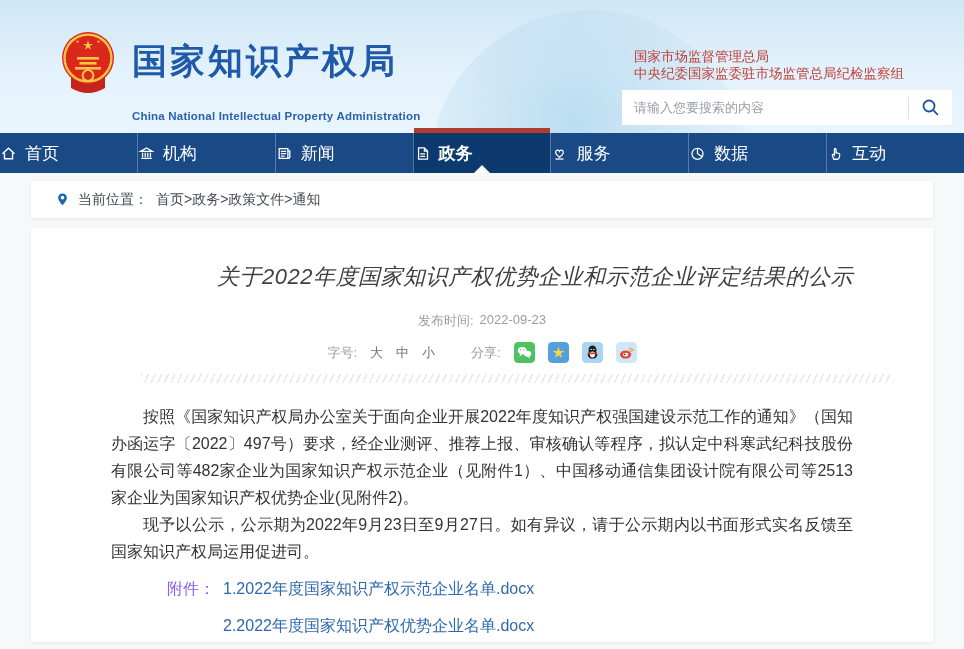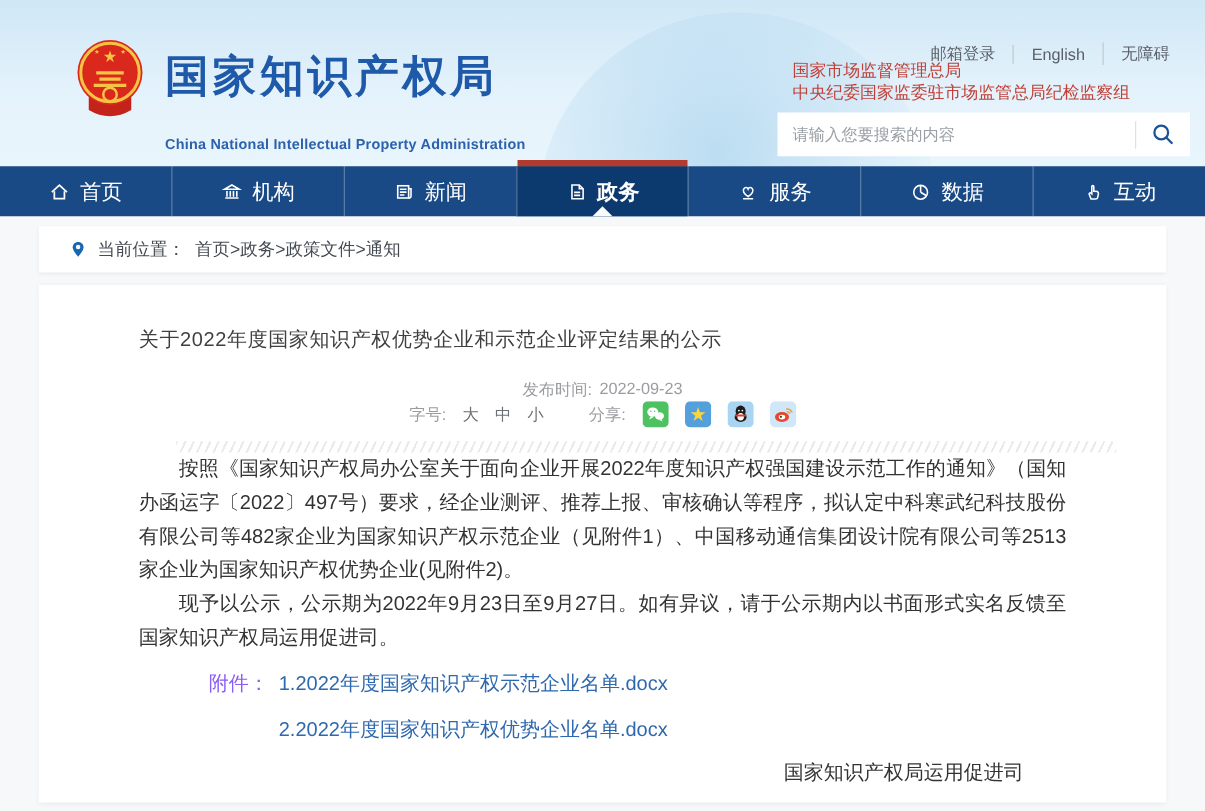--- a/index.html
+++ b/index.html
@@ -30,54 +30,54 @@
     background: #ffffff; display: flex; align-items: center; }
   .searchbox input { flex: 1; height: 100%; border: 0; outline: none; padding: 16px 12px;
     font-size: 13px; color: #333; background: transparent;
     font-family: "Liberation Sans", "DejaVu Sans", sans-serif; }
   .searchbox input::placeholder { color: #9aa0a6; }
   .search-btn { width: 44px; height: 22px; border-left: 1px solid #dde1e6;
     display: flex; align-items: center; justify-content: center; cursor: pointer; }
 
   
   .nav { position: relative; display: flex; height: 40px; background: #1a4a85; }
-  .nav-item { position: relative; flex: 1; display: flex; align-items: center; justify-content: center;
+  .nav-item { position: relative; flex: 1; display: flex; align-items: center; 
     gap: 8px; color: #ffffff; font-size: 17px; cursor: pointer; font-family: Liberation Serif, serif; }
   .nav-item + .nav-item { border-left: 1px solid rgba(255,255,255,.28); }
   .nav-item.active { background: #0d3a6e; }
   .nav-item.active .redbar { position: absolute; top: -5px; left: 0; right: 0; height: 5px; background: #b23b30; }
   .nav-item.active .caret { position: absolute; bottom: 0; left: 50%; margin-left: -8px;
     width: 0; height: 0; border-left: 8px solid transparent; border-right: 8px solid transparent;
     border-bottom: 8px solid #fbfcfd; }
   .nav-icon { width: 17px; height: 17px; flex: 0 0 auto; }
 
   
   .crumb-wrap { width: 902px; margin: 8px auto 0; height: 37px; background: #ffffff;
     box-shadow: 0 1px 3px rgba(40,60,90,.08); display: flex; align-items: center;
     padding-left: 24px; gap: 8px; }
   .crumb-wrap span { font-size: 14px; color: #444a52; }
 
   
   .card { width: 902px; height: 414px; margin: 10px auto 0; background: #ffffff;
     box-shadow: 0 1px 4px rgba(40,60,90,.08); padding: 34px 80px 0; overflow: hidden; }
-  .art-title { text-align: left; font-size: 16px; color: #3f3f41; letter-spacing: .5px; }
+  .art-title { text-align: right; font-size: 22px; color: #3f3f41; letter-spacing: .5px; font-style: italic; }
 
   .meta { margin-top: 20px; display: flex; justify-content: space-between; align-items: center;
     padding: 0 12px 0 12px; }
   .meta, .meta .lbl { font-size: 13px; color: #9a9ca0; flex-direction: column; }
   .meta-left { display: flex; gap: 6px; }
-  .meta-right { display: flex; align-items: center; gap: 13px; }
+  .meta-right { display: flex; align-items: center; gap: 13px; margin-top: 12px; }
   .fs-opt { font-size: 13px; color: #6d7074; cursor: pointer; }
   .share-gap { width: 10px; }
   .share-ic { width: 21px; height: 21px; border-radius: 4px; cursor: pointer; display: block; }
 
   .stripe { height: 9px; margin: 11px -40px 0 30px;
     background: repeating-linear-gradient(115deg, #e9eaec 0 1.6px, #ffffff 1.6px 6px); }
 
-  .body-text { }
+  .body-text { margin-top: 20px; }
   .body-text p { font-size: 16px; line-height: 27px; color: #333; text-indent: 2em;
     text-align: justify; }
 
   .attach { margin-top: 5px; display: flex; margin-left: 56px; }
   .attach .lbl { font-size: 16px; color: #8b5cf6; line-height: 37px; }
   .attach-files { display: flex; flex-direction: column; margin-left: 8px; }
   .attach-files a { font-size: 16px; color: #2e68ad; line-height: 37px; text-decoration: none; cursor: pointer; }
 
   .sig { margin-top: 5px; text-align: right; }
   .sig-dept { font-size: 16px; color: #333; padding-right: 34px; }
@@ -105,25 +105,20 @@
         <rect x="15" y="37" width="26" height="2.6" fill="#f6c445"></rect>
         <circle cx="28" cy="45.5" r="5.4" fill="none" stroke="#f6c445" stroke-width="2"></circle>
       </svg>
     </span>
     <span class="brand-text">
       <span class="site-name">国家知识产权局</span>
       <span class="site-name-en">China National Intellectual Property Administration</span>
     </span>
   </div>
 
-  <div class="util">
-    <span class="util-item">邮箱登录</span>
-    <span class="util-item">English</span>
-    <span class="util-item">无障碍</span>
-  </div>
 
   <div class="related">
     <span class="related-link">国家市场监督管理总局</span>
     <span class="related-link">中央纪委国家监委驻市场监管总局纪检监察组</span>
   </div>
 
   <div class="searchbox">
     <input type="text" placeholder="请输入您要搜索的内容" style="">
     <span class="search-btn">
       <svg width="19" height="19" viewBox="0 0 19 19">

